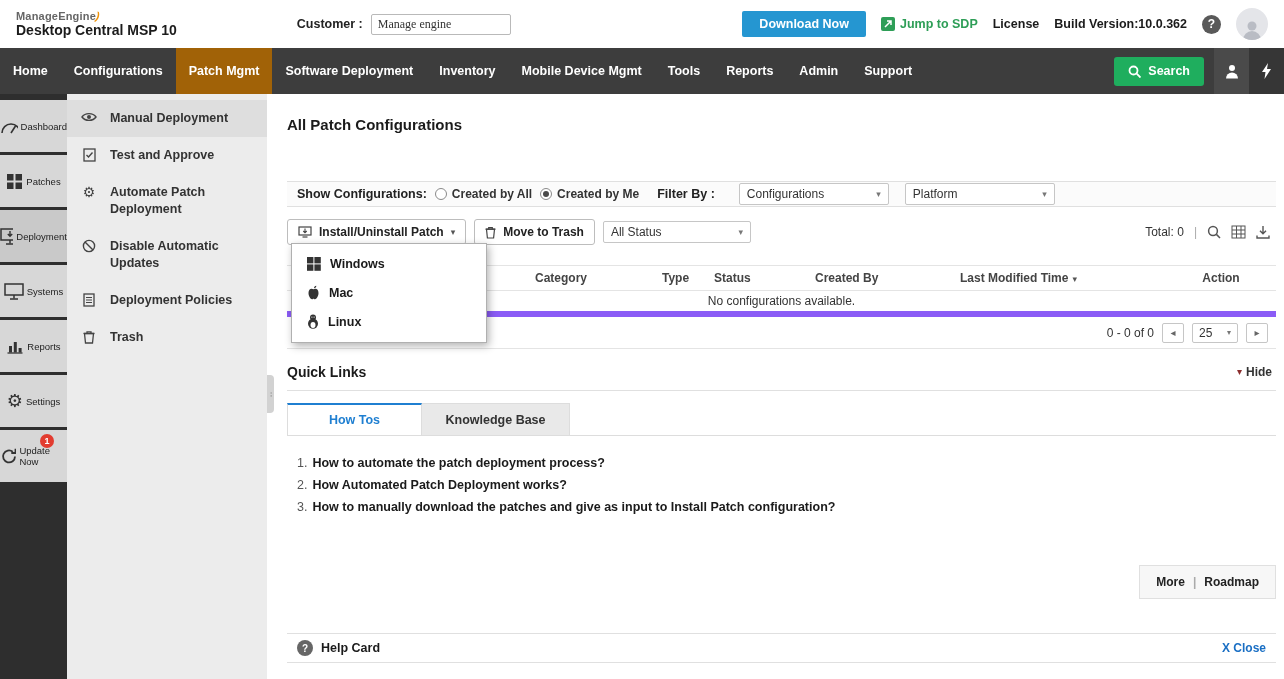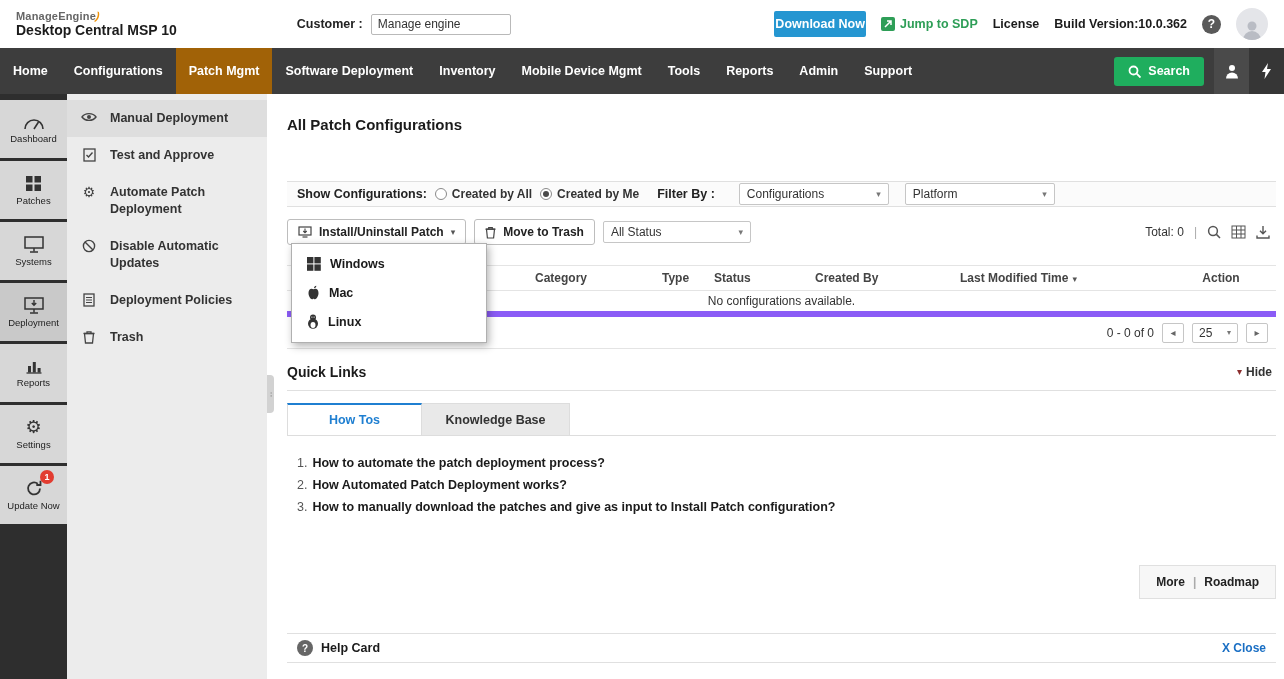--- a/index.html
+++ b/index.html
@@ -9,41 +9,41 @@
     font-size:12px; color:#333; background:#fff; position:relative;
   }
   
   .top-header { height:48px; display:flex; align-items:center; padding:0 16px; background:#fff; }
   .logo-block { line-height:1.1; }
   .brand-line { font-size:11px; color:#666; font-weight:bold; letter-spacing:.2px; }
   .brand-spark { color:#f0940a; font-weight:bold; display:inline-block; transform:rotate(20deg); }
   .product-line { font-size:14px; font-weight:bold; color:#1b1b1b; margin-top:1px; }
   .customer-group { display:flex; align-items:center; gap:8px; margin-left:120px; }
   .customer-label { font-weight:bold; font-size:12.5px; color:#222; }
-  .customer-input { width:140px; height:21px; border:1px solid #b9b9b9; border-radius:2px; padding:0 6px; font-size:12px; font-family:Liberation Sans, sans-serif; color:#333; }
+  .customer-input { width:140px; height:21px; border:1px solid #b9b9b9; border-radius:2px; padding:0 6px; font-size:12px; font-family:Liberation Serif, serif; color:#333; }
   .header-right { margin-left:auto; display:flex; align-items:center; gap:15px; }
-  .btn-download { background:#2596d1; color:#fff; border:none; padding:6px 1px; font-size:12.5px; font-weight:bold; border-radius:2px; cursor:pointer; font-family:inherit; }
+  .btn-download { background:#2596d1; color:#fff; border:none; padding:6px 17px; font-size:12.5px; font-weight:bold; border-radius:2px; cursor:pointer; font-family:inherit; }
   .sdp-link { display:flex; align-items:center; gap:5px; color:#2e9e57; font-weight:bold; font-size:12.5px; cursor:pointer; }
   .plain-strong { font-size:12.5px; font-weight:bold; color:#1b1b1b; }
   .help-circle { width:19px; height:19px; border-radius:50%; background:#595959; color:#fff; display:flex; align-items:center; justify-content:center; font-size:12px; font-weight:bold; cursor:pointer; }
   .avatar { width:32px; height:32px; border-radius:50%; background:#e4e5e9; display:flex; align-items:flex-end; justify-content:center; overflow:hidden; cursor:pointer; }
   
   .main-nav { height:46px; background:#3d3d3d; display:flex; align-items:stretch; }
   .nav-item { display:flex; align-items:center; padding:0 13px; color:#fff; font-size:12.5px; font-weight:bold; cursor:pointer; }
   .nav-item.active { background:#a16207; }
   .nav-right { margin-left:auto; display:flex; align-items:center; }
   .btn-search { background:#1fae5e; color:#fff; border:none; border-radius:3px; height:29px; padding:0 14px; display:flex; align-items:center; gap:7px; font-size:12.5px; font-weight:bold; cursor:pointer; font-family:inherit; margin-right:10px; }
   .nav-sq { width:35px; height:46px; display:flex; align-items:center; justify-content:center; cursor:pointer; }
   .nav-sq.person { background:#4a4a4a; }
   .nav-sq.bolt { background:#363636; }
   
   .body-row { display:flex; height:585px; }
   
   .rail { width:67px; background:#2e2e2e; padding-top:6px; display:flex; flex-direction:column; gap:3px; flex-shrink:0; }
-  .rail-item { background:#d7d7d7; height:58px; display:flex; flex-direction:column; align-items:center; justify-content:center; gap:3px; cursor:pointer; position:relative; }
+  .rail-item { background:#d7d7d7; height:52px; display:flex; flex-direction:row; align-items:center; justify-content:center; gap:3px; cursor:pointer; position:relative; }
   .rail-item.active { background:#c9c9c9; }
   .rail-label { font-size:9.5px; color:#222; }
   .rail-badge { position:absolute; top:4px; right:13px; width:14px; height:14px; border-radius:50%; background:#e23c30; color:#fff; font-size:9px; font-weight:bold; display:flex; align-items:center; justify-content:center; }
   
   .sidebar { width:200px; background:#ececec; padding-top:6px; flex-shrink:0; }
   .side-item { display:flex; gap:13px; padding:10px 14px; font-size:12.5px; font-weight:bold; color:#333; cursor:pointer; line-height:17px; align-items:flex-start; }
   .side-item.active { background:#dedede; }
   .side-ic { width:16px; flex-shrink:0; display:flex; justify-content:center; margin-top:1px; color:#444; font-size:14px; line-height:14px; }
   
   .main { flex:1; position:relative; padding:22px 8px 0 20px; background:#fff; overflow:hidden; }
@@ -176,36 +176,36 @@
     </div>
     <div class="rail-item">
       <svg width="17" height="17">
           <rect x="1" y="1" width="6.5" height="6.5" fill="#333"></rect>
           <rect x="9.5" y="1" width="6.5" height="6.5" fill="#333"></rect>
           <rect x="1" y="9.5" width="6.5" height="6.5" fill="#333"></rect>
           <rect x="9.5" y="9.5" width="6.5" height="6.5" fill="#333"></rect>
         </svg>
       <span class="rail-label">Patches</span>
     </div>
-    <div class="rail-item">
-      <svg width="20" height="17">
-          <rect x="1" y="1" width="18" height="11" fill="none" stroke="#333" stroke-width="1.5"></rect>
-          <line x1="10" y1="12" x2="10" y2="15.5" stroke="#333" stroke-width="1.5"></line>
-          <line x1="6" y1="16" x2="14" y2="16" stroke="#333" stroke-width="1.5"></line>
-        </svg>
-      <span class="rail-label">Systems</span>
-    </div>
     <div class="rail-item active">
       <svg width="20" height="17">
           <rect x="1" y="1" width="18" height="11" fill="none" stroke="#333" stroke-width="1.5"></rect>
           <path d="M10 3 v5 M7.8 6 L10 8.3 L12.2 6" fill="none" stroke="#333" stroke-width="1.4"></path>
           <line x1="10" y1="12" x2="10" y2="15.5" stroke="#333" stroke-width="1.5"></line>
           <line x1="6" y1="16" x2="14" y2="16" stroke="#333" stroke-width="1.5"></line>
         </svg>
       <span class="rail-label">Deployment</span>
+    </div>
+    <div class="rail-item">
+      <svg width="20" height="17">
+          <rect x="1" y="1" width="18" height="11" fill="none" stroke="#333" stroke-width="1.5"></rect>
+          <line x1="10" y1="12" x2="10" y2="15.5" stroke="#333" stroke-width="1.5"></line>
+          <line x1="6" y1="16" x2="14" y2="16" stroke="#333" stroke-width="1.5"></line>
+        </svg>
+      <span class="rail-label">Systems</span>
     </div>
     <div class="rail-item">
       <svg width="18" height="16">
           <line x1="1.5" y1="15" x2="16.5" y2="15" stroke="#333" stroke-width="1.3"></line>
           <rect x="3" y="8" width="3" height="6.5" fill="#333"></rect>
           <rect x="7.8" y="4" width="3" height="10.5" fill="#333"></rect>
           <rect x="12.6" y="10" width="3" height="4.5" fill="#333"></rect>
         </svg>
       <span class="rail-label">Reports</span>
     </div>

